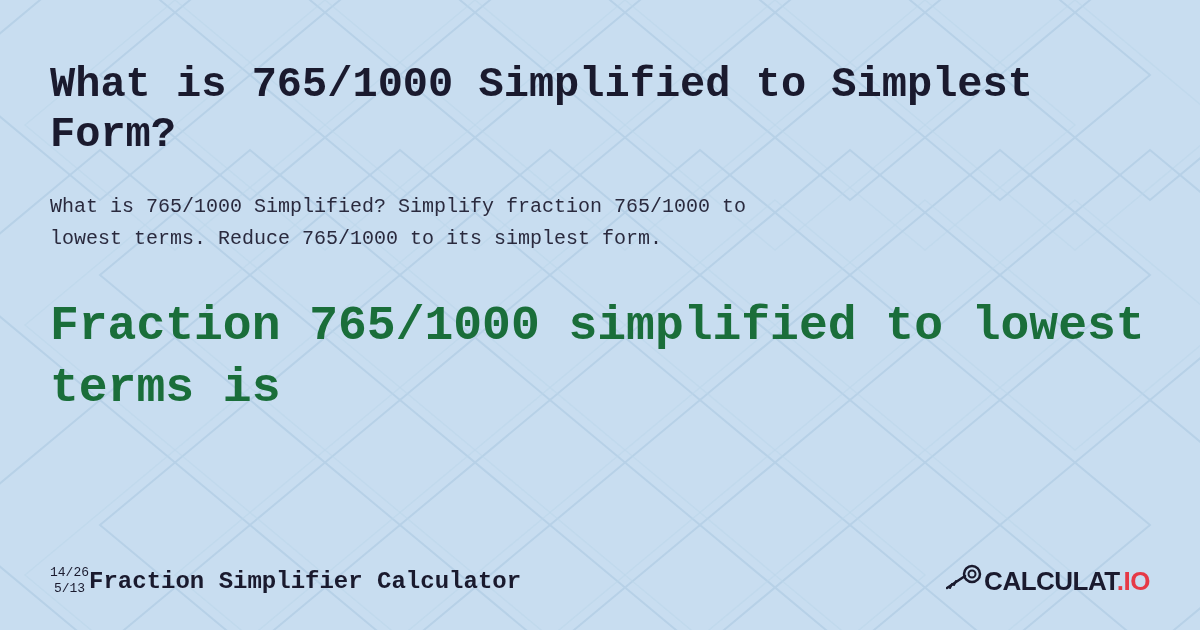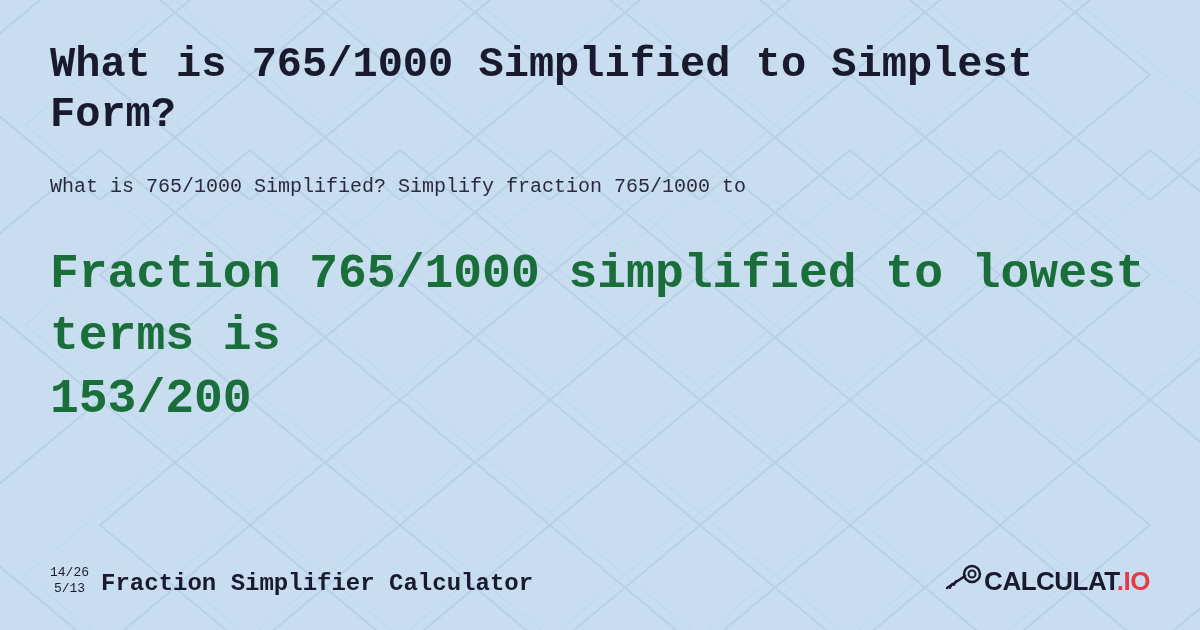--- a/index.html
+++ b/index.html
@@ -23,21 +23,21 @@
     }
 
     .bg-pattern svg {
       width: 100%;
       height: 100%;
     }
 
     .content {
       position: relative;
       z-index: 1;
-      padding: 40px 50px 30px 50px;
+      padding: 60px 50px 30px 50px;
       height: 100%;
       display: flex;
       flex-direction: column;
       justify-content: space-between;
     }
 
     .main-content {
       flex: 1;
     }
 
@@ -69,22 +69,22 @@
 
     .footer {
       display: flex;
       align-items: center;
       justify-content: space-between;
       padding-top: 10px;
     }
 
     .footer-left {
       display: flex;
-      align-items: flex-end;
-      gap: 12px;
+      align-items: center;
+      gap: 0;
     }
 
     .fraction-stack {
       display: flex;
       flex-direction: column;
       align-items: center;
       font-size: 13px;
       font-family: 'Courier New', Courier, monospace;
       color: #1a1a2e;
       line-height: 1.2;
@@ -199,24 +199,24 @@
       <polygon points="925,450 1075,575 925,700 775,575" fill="none" stroke="#b8d4e8" stroke-width="1.5" opacity="0.6"></polygon>
     </g>
   </svg>
 </div>
 
 <div class="content">
   <div class="main-content">
     <h1 class="page-title">What is 765/1000 Simplified to Simplest Form?</h1>
     <p class="description">
       <span>What is 765/1000 Simplified? Simplify fraction 765/1000 to</span><br>
+      <span>lowest terms. Reduce 765/1000 to its simplest form.</span>
     </p>
     <div class="result">
       <div>Fraction 765/1000 simplified to lowest terms is</div>
-      <div>153/200</div>
     </div>
   </div>
 
   <div class="footer">
     <div class="footer-left">
       <div class="fraction-stack">
         <span>14/26</span>
         <span>5/13</span>
       </div>
       <span class="footer-brand">Fraction Simplifier Calculator</span>

